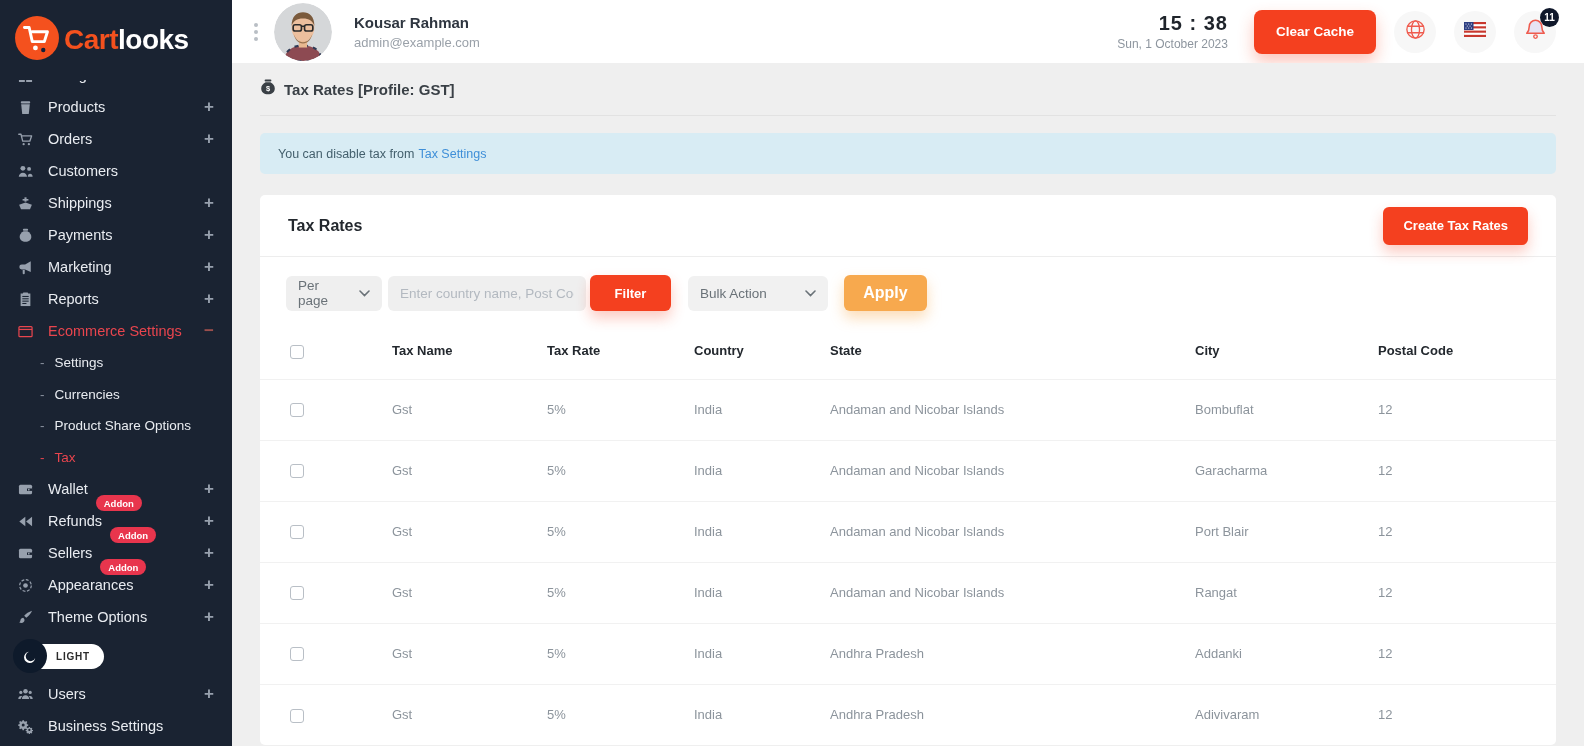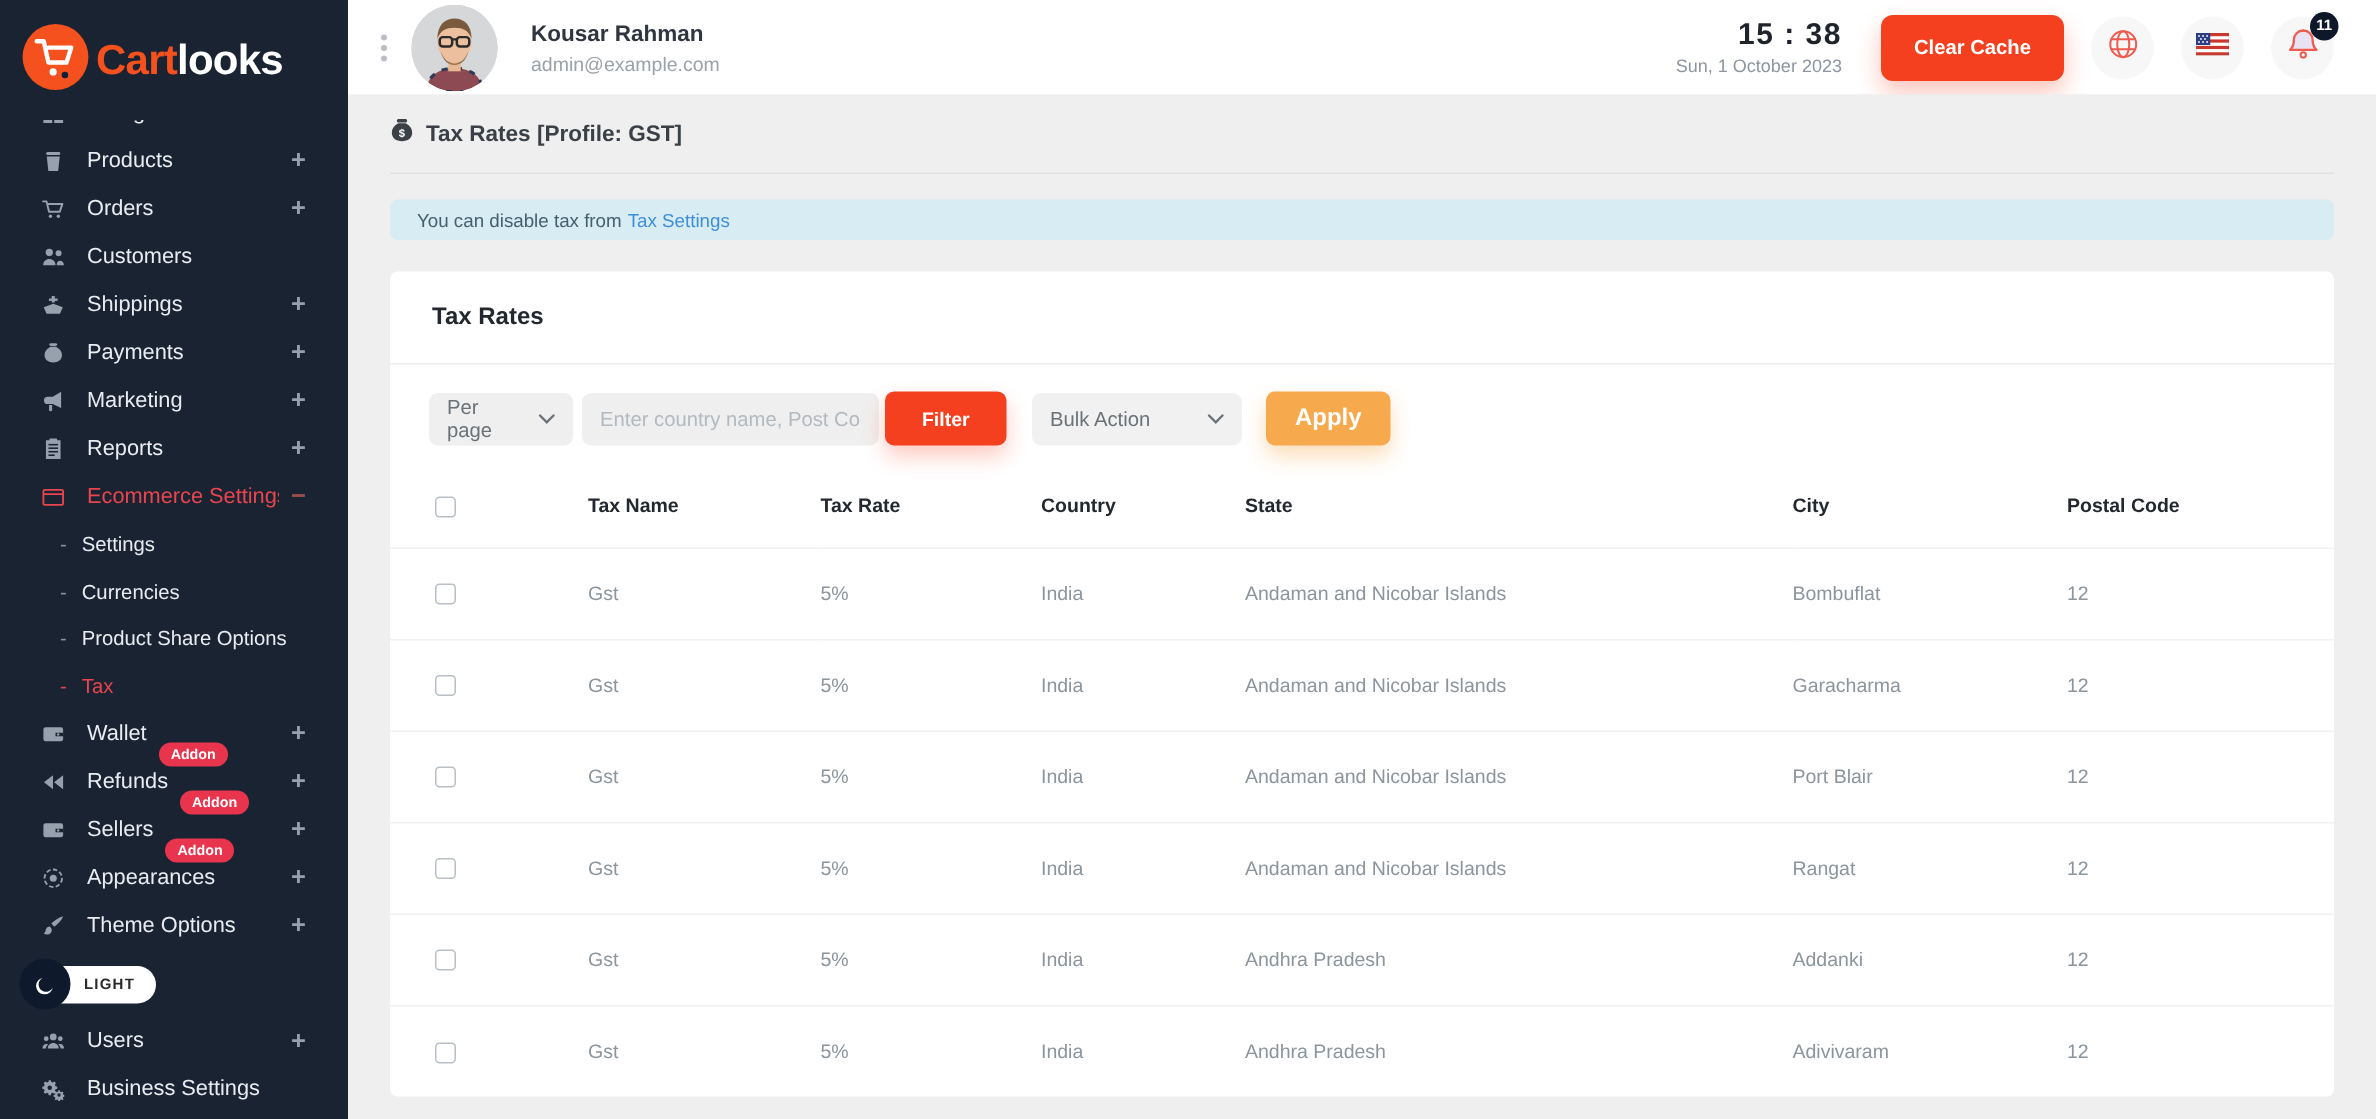--- a/index.html
+++ b/index.html
@@ -8,21 +8,21 @@
   .app { display:flex; width:1584px; height:746px; }
 
   
   .sidebar { width:232px; flex-shrink:0; background:#1a2332; color:#e9ecf1;
     display:flex; flex-direction:column; overflow:hidden; }
   .logo { height:80px; display:flex; align-items:center; padding-left:14px; flex-shrink:0; }
   .logo-text { font-size:28px; font-weight:bold; letter-spacing:-.5px; margin-left:4px; }
   .logo-text .p1 { color:#f4511e; }
   .logo-text .p2 { color:#ffffff; }
   .menu { flex:1; overflow:hidden; }
-  .side-item { height:32px; display:flex; align-items:center; padding:0 28px; font-size:14.5px;
+  .side-item { height:32px; display:flex; align-items:center; padding:0 18px; font-size:14.5px;
     cursor:pointer; color:#e9ecf1; }
   .side-item.cut { margin-top:-21px; }
   .icon-box { width:30px; color:#97a0ad; display:flex; align-items:center; flex-shrink:0; }
   .icon-box svg { display:block; }
   .side-label { flex:1; white-space:nowrap; overflow:hidden; }
   .expander { color:#97a0ad; font-size:17px; font-weight:bold; margin-left:8px; }
   .side-item.active, .side-item.active .icon-box { color:#e8454e; }
   .side-item.active .expander { color:#9b4f4d; }
   .addon-badge { background:#e8354d; color:#fff; font-size:9.5px; font-weight:bold;
     border-radius:9px; padding:2.5px 8px; margin-left:8px;margin-top:28px; }
@@ -59,21 +59,21 @@
     padding:0 22px; font-size:13.5px; box-shadow:0 8px 16px rgba(244,64,31,.30); }
   .circle-widget { width:42px; height:42px; border-radius:50%; background:#f7f7f7; margin-left:18px;
     display:flex; align-items:center; justify-content:center; cursor:pointer; position:relative; }
   .notif-badge { position:absolute; top:-3px; right:-3px; min-width:19px; height:19px;
     border-radius:50%; background:#0f172a; color:#fff; font-size:10px; font-weight:bold;
     display:flex; align-items:center; justify-content:center; }
 
   .content { flex:1; background:#efefef; padding:0 28px; overflow:hidden; }
   .title-row { height:53px; display:flex; align-items:center; border-bottom:1px solid #e2e2e2; }
   .page-title { font-size:15px; font-weight:bold; color:#3a4046; margin-left:8px; }
-  .banner { margin-top:17px; background:#d8ecf4; border-radius:5px; height:27px; display:flex;
+  .banner { margin-top:17px; background:#d8ecf4; border-radius:5px; height:41px; display:flex;
     align-items:center; padding:0 18px; font-size:12.5px; color:#44606d; }
   .banner a { color:#3f8fd8; text-decoration:none; margin-left:4px; cursor:pointer; }
 
   .card { margin-top:21px; background:#fff; border-radius:5px; }
   .card-head { height:62px; display:flex; align-items:center; padding:0 28px;
     border-bottom:1px solid #ededed; }
   .card-title { font-size:16px; font-weight:bold; color:#23282e; flex:1; }
   .create-btn { background:#f4401f; border-radius:6px; height:38px; padding:0 20px;
     font-size:13px; box-shadow:0 7px 14px rgba(244,64,31,.28); }
 
@@ -423,20 +423,21 @@
       </div>
 
       <div class="banner">
         <span>You can disable tax from</span>
         <a>Tax Settings</a>
       </div>
 
       <div class="card">
         <div class="card-head">
           <span class="card-title">Tax Rates</span>
+          <button class="btn create-btn">Create Tax Rates</button>
         </div>
 
         <div class="filter-row">
           <div class="sel per-page">
             <span>Per page</span>
             <span class="chev">
                 <svg width="11" height="7" viewBox="0 0 11 7" fill="none" stroke="#6a7278" stroke-width="1.6" stroke-linecap="round">
                   <path d="M1 1l4.5 4.5L10 1"></path>
                 </svg>
               </span>

